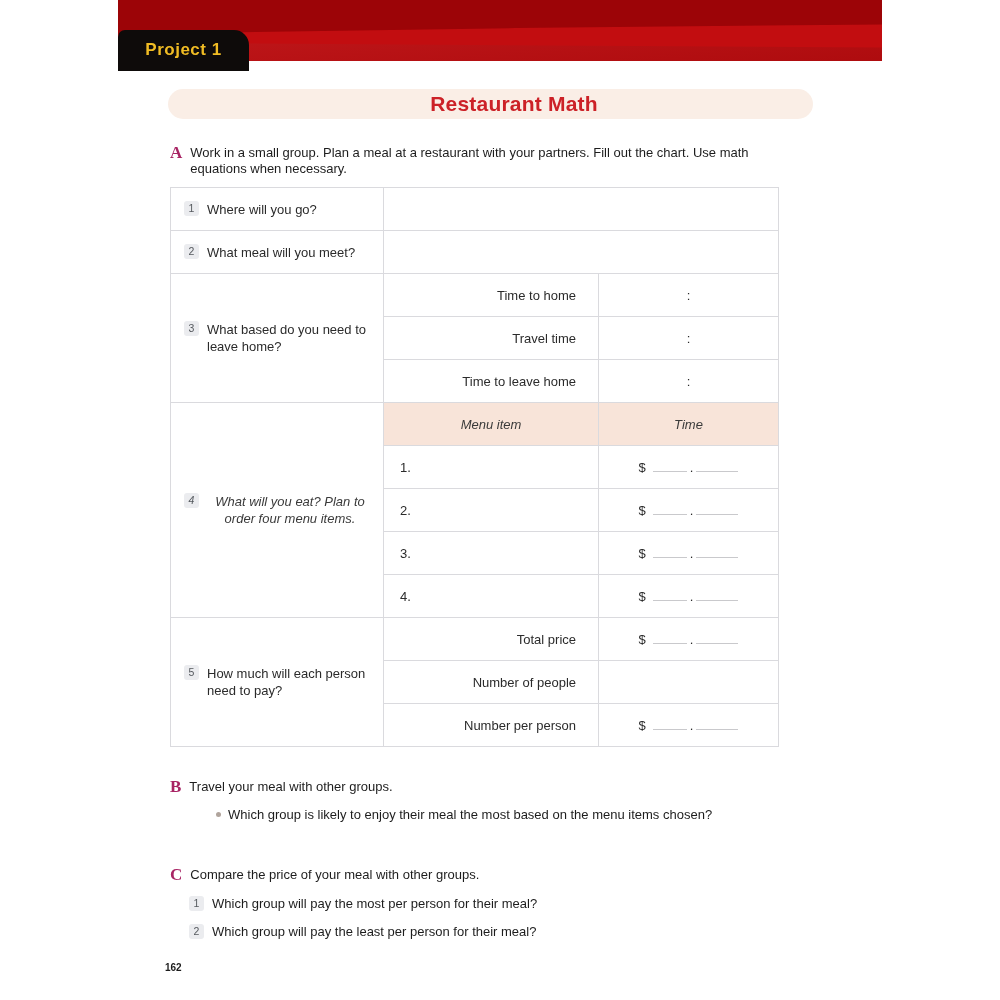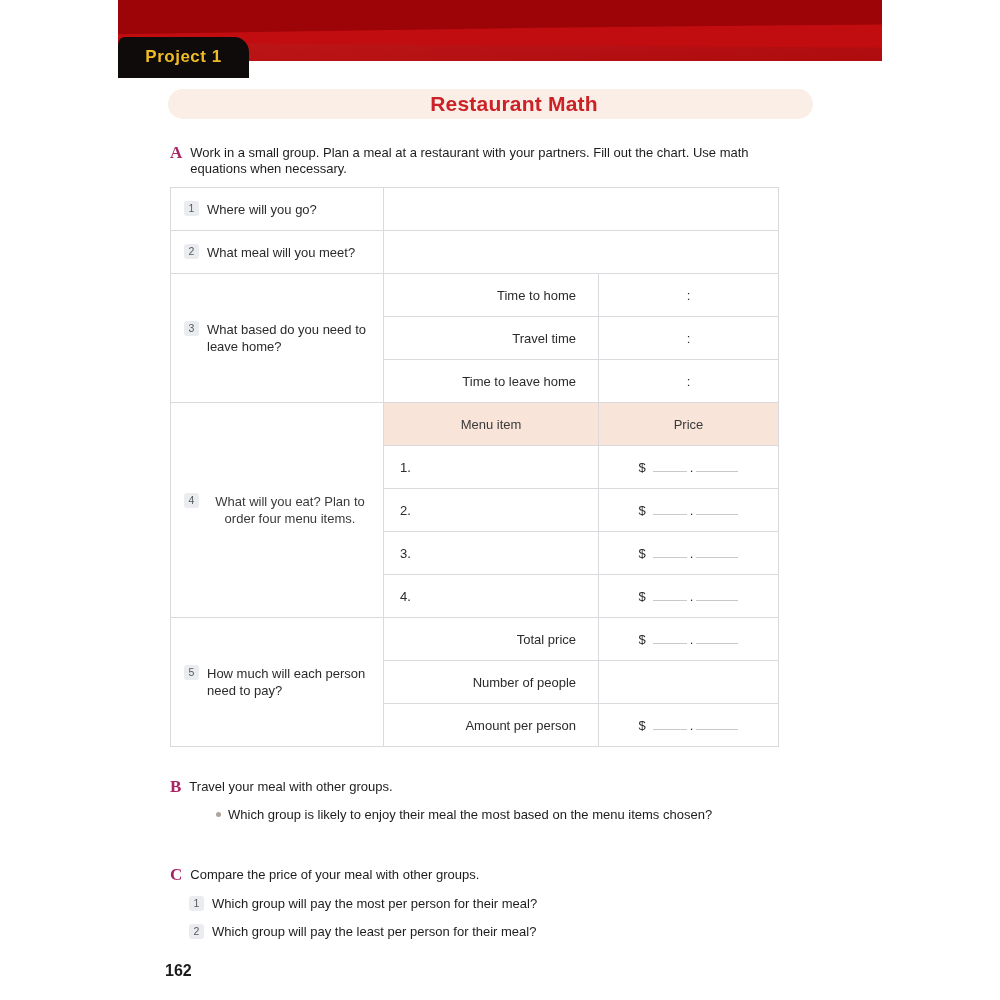--- a/index.html
+++ b/index.html
@@ -29,21 +29,21 @@
     clip-path: polygon(0 0, 100% 0, 100% 40%, 52% 46%, 0 56%);
   }
   .banner-glow {
     position: absolute;
     inset: 0;
     background: linear-gradient(175deg, rgba(255,255,255,0.06), rgba(0,0,0,0.10));
     clip-path: polygon(0 70%, 100% 78%, 100% 100%, 0 100%);
   }
   .project-tab {
     position: absolute;
-    left: 118px; top: 37px;
+    left: 118px; top: 30px;
     width: 131px; height: 41px;
     background: var(--tab-black, #0e0b0a);
     border-radius: 7px 15px 0 0;
     display: flex;
     align-items: center;
     justify-content: center;
   }
   .project-tab span {
     color: var(--tab-yellow, #f0bc24);
     font-size: 17px;
@@ -156,36 +156,37 @@
   .qcell { padding: 6px 10px 6px 13px; background: #fff; }
   .qwrap { display: flex; align-items: flex-start; }
   .qtext { line-height: 17px; max-width: 172px; }
   .label-cell { text-align: right; padding-right: 22px; }
   .value-cell { text-align: center; color: #333; }
   .item-cell { padding-left: 16px; }
   .menu-header td {
     background: var(--menu-header-bg, #f8e4d9);
     text-align: center;
     color: #3a3a3a;
+    font-style: italic;
   }
   .price-cell { text-align: center; white-space: nowrap; }
   .blank-line {
     display: inline-block;
     border-bottom: 1.5px solid var(--blank-line, #c9c9cc);
     height: 11px;
     vertical-align: baseline;
   }
   .blank-a { width: 34px; margin: 0 3px 0 7px; }
   .blank-b { width: 42px; margin-left: 3px; }
 
   
   .page-number {
     position: absolute;
     left: 165px; top: 962px;
-    font-size: 16px;
+    font-size: 10px;
     font-weight: bold;
     color: #1c1c1c;
   }
 </style>
 </head>
 <body>
 
 <div class="page">
 
   <div class="banner">
@@ -253,21 +254,21 @@
       </tr>
 
       <tr class="menu-header">
         <td class="qcell" rowspan="5" style="background:#fff">
           <div class="qwrap">
             <span class="badge">4</span>
             <span class="qtext">What will you eat? Plan to order four menu items.</span>
           </div>
         </td>
         <td>Menu item</td>
-        <td>Price</td>
+        <td>Time</td>
       </tr>
       <tr>
         <td class="item-cell">1.</td>
         <td class="price-cell"><span>$</span><span class="blank-line blank-a"></span><span>.</span><span class="blank-line blank-b"></span></td>
       </tr>
       <tr>
         <td class="item-cell">2.</td>
         <td class="price-cell"><span>$</span><span class="blank-line blank-a"></span><span>.</span><span class="blank-line blank-b"></span></td>
       </tr>
       <tr>
@@ -287,21 +288,21 @@
           </div>
         </td>
         <td class="label-cell">Total price</td>
         <td class="price-cell"><span>$</span><span class="blank-line blank-a"></span><span>.</span><span class="blank-line blank-b"></span></td>
       </tr>
       <tr>
         <td class="label-cell">Number of people</td>
         <td></td>
       </tr>
       <tr>
-        <td class="label-cell">Amount per person</td>
+        <td class="label-cell">Number per person</td>
         <td class="price-cell"><span>$</span><span class="blank-line blank-a"></span><span>.</span><span class="blank-line blank-b"></span></td>
       </tr>
     </tbody>
   </table>
 
   <div class="section" id="section-b">
     <span class="section-letter">B</span>
     <span class="section-text">Travel your meal with other groups.</span>
   </div>
   <div class="bullet-line">

